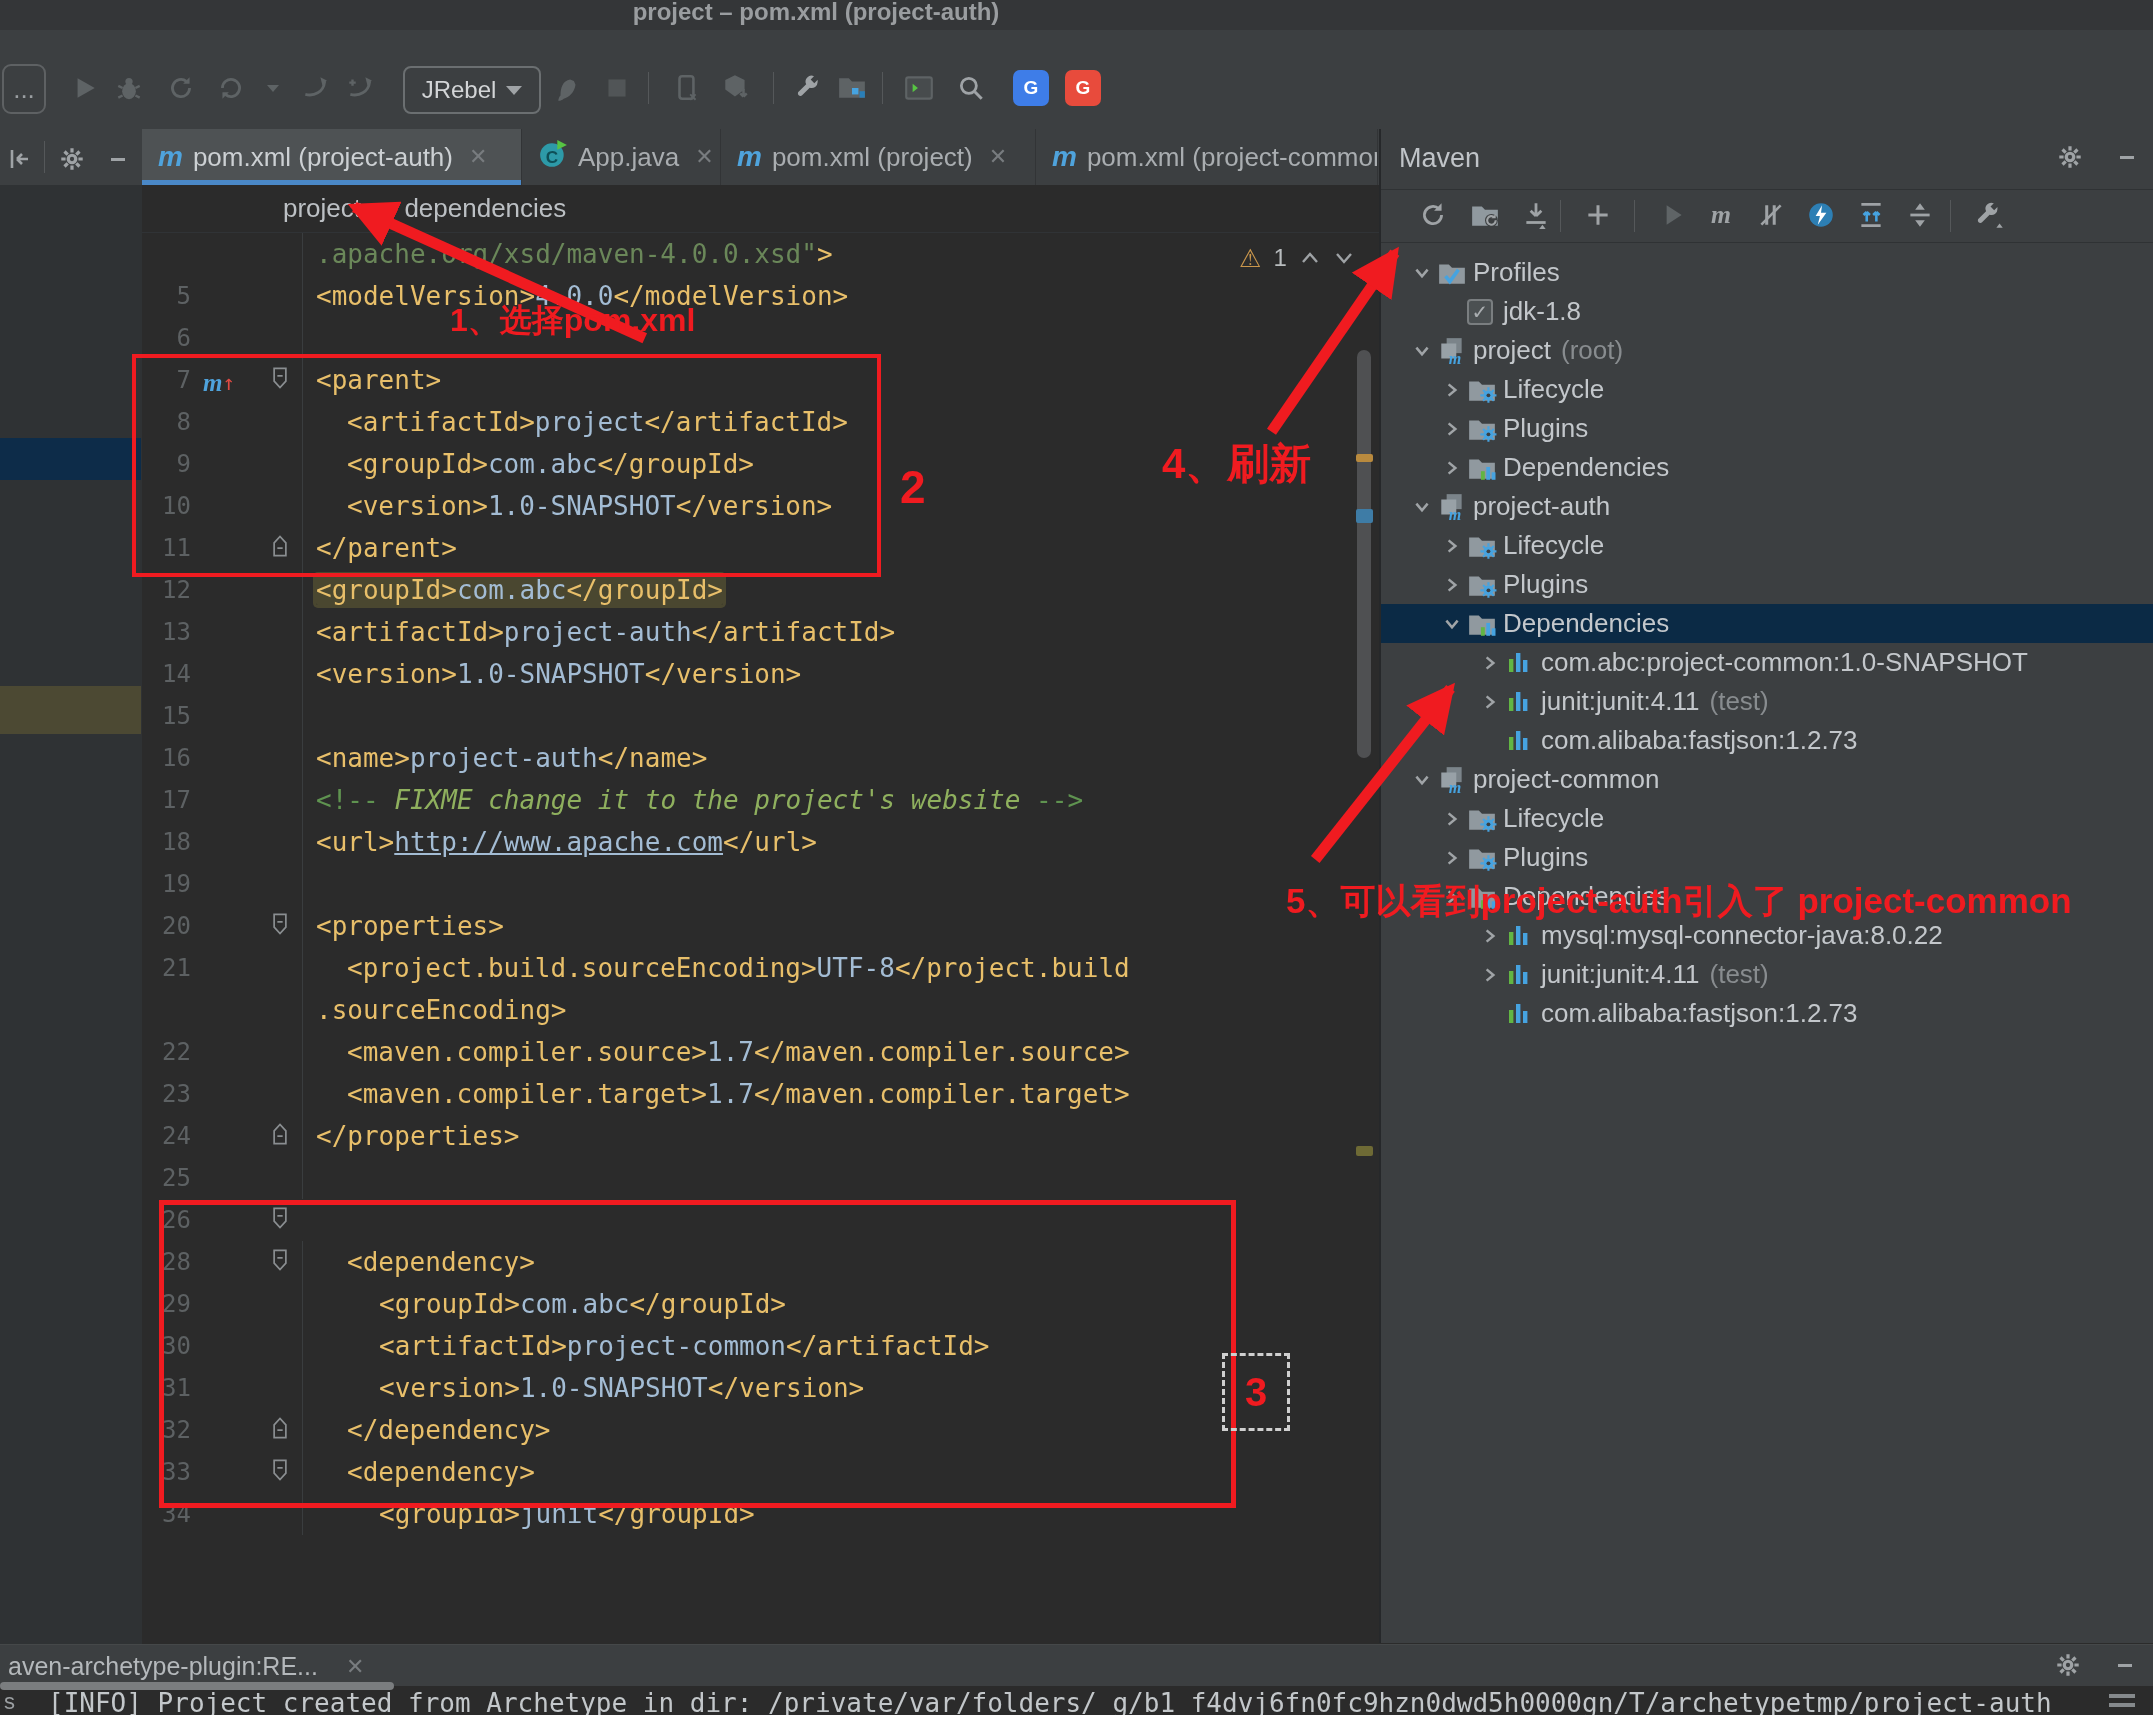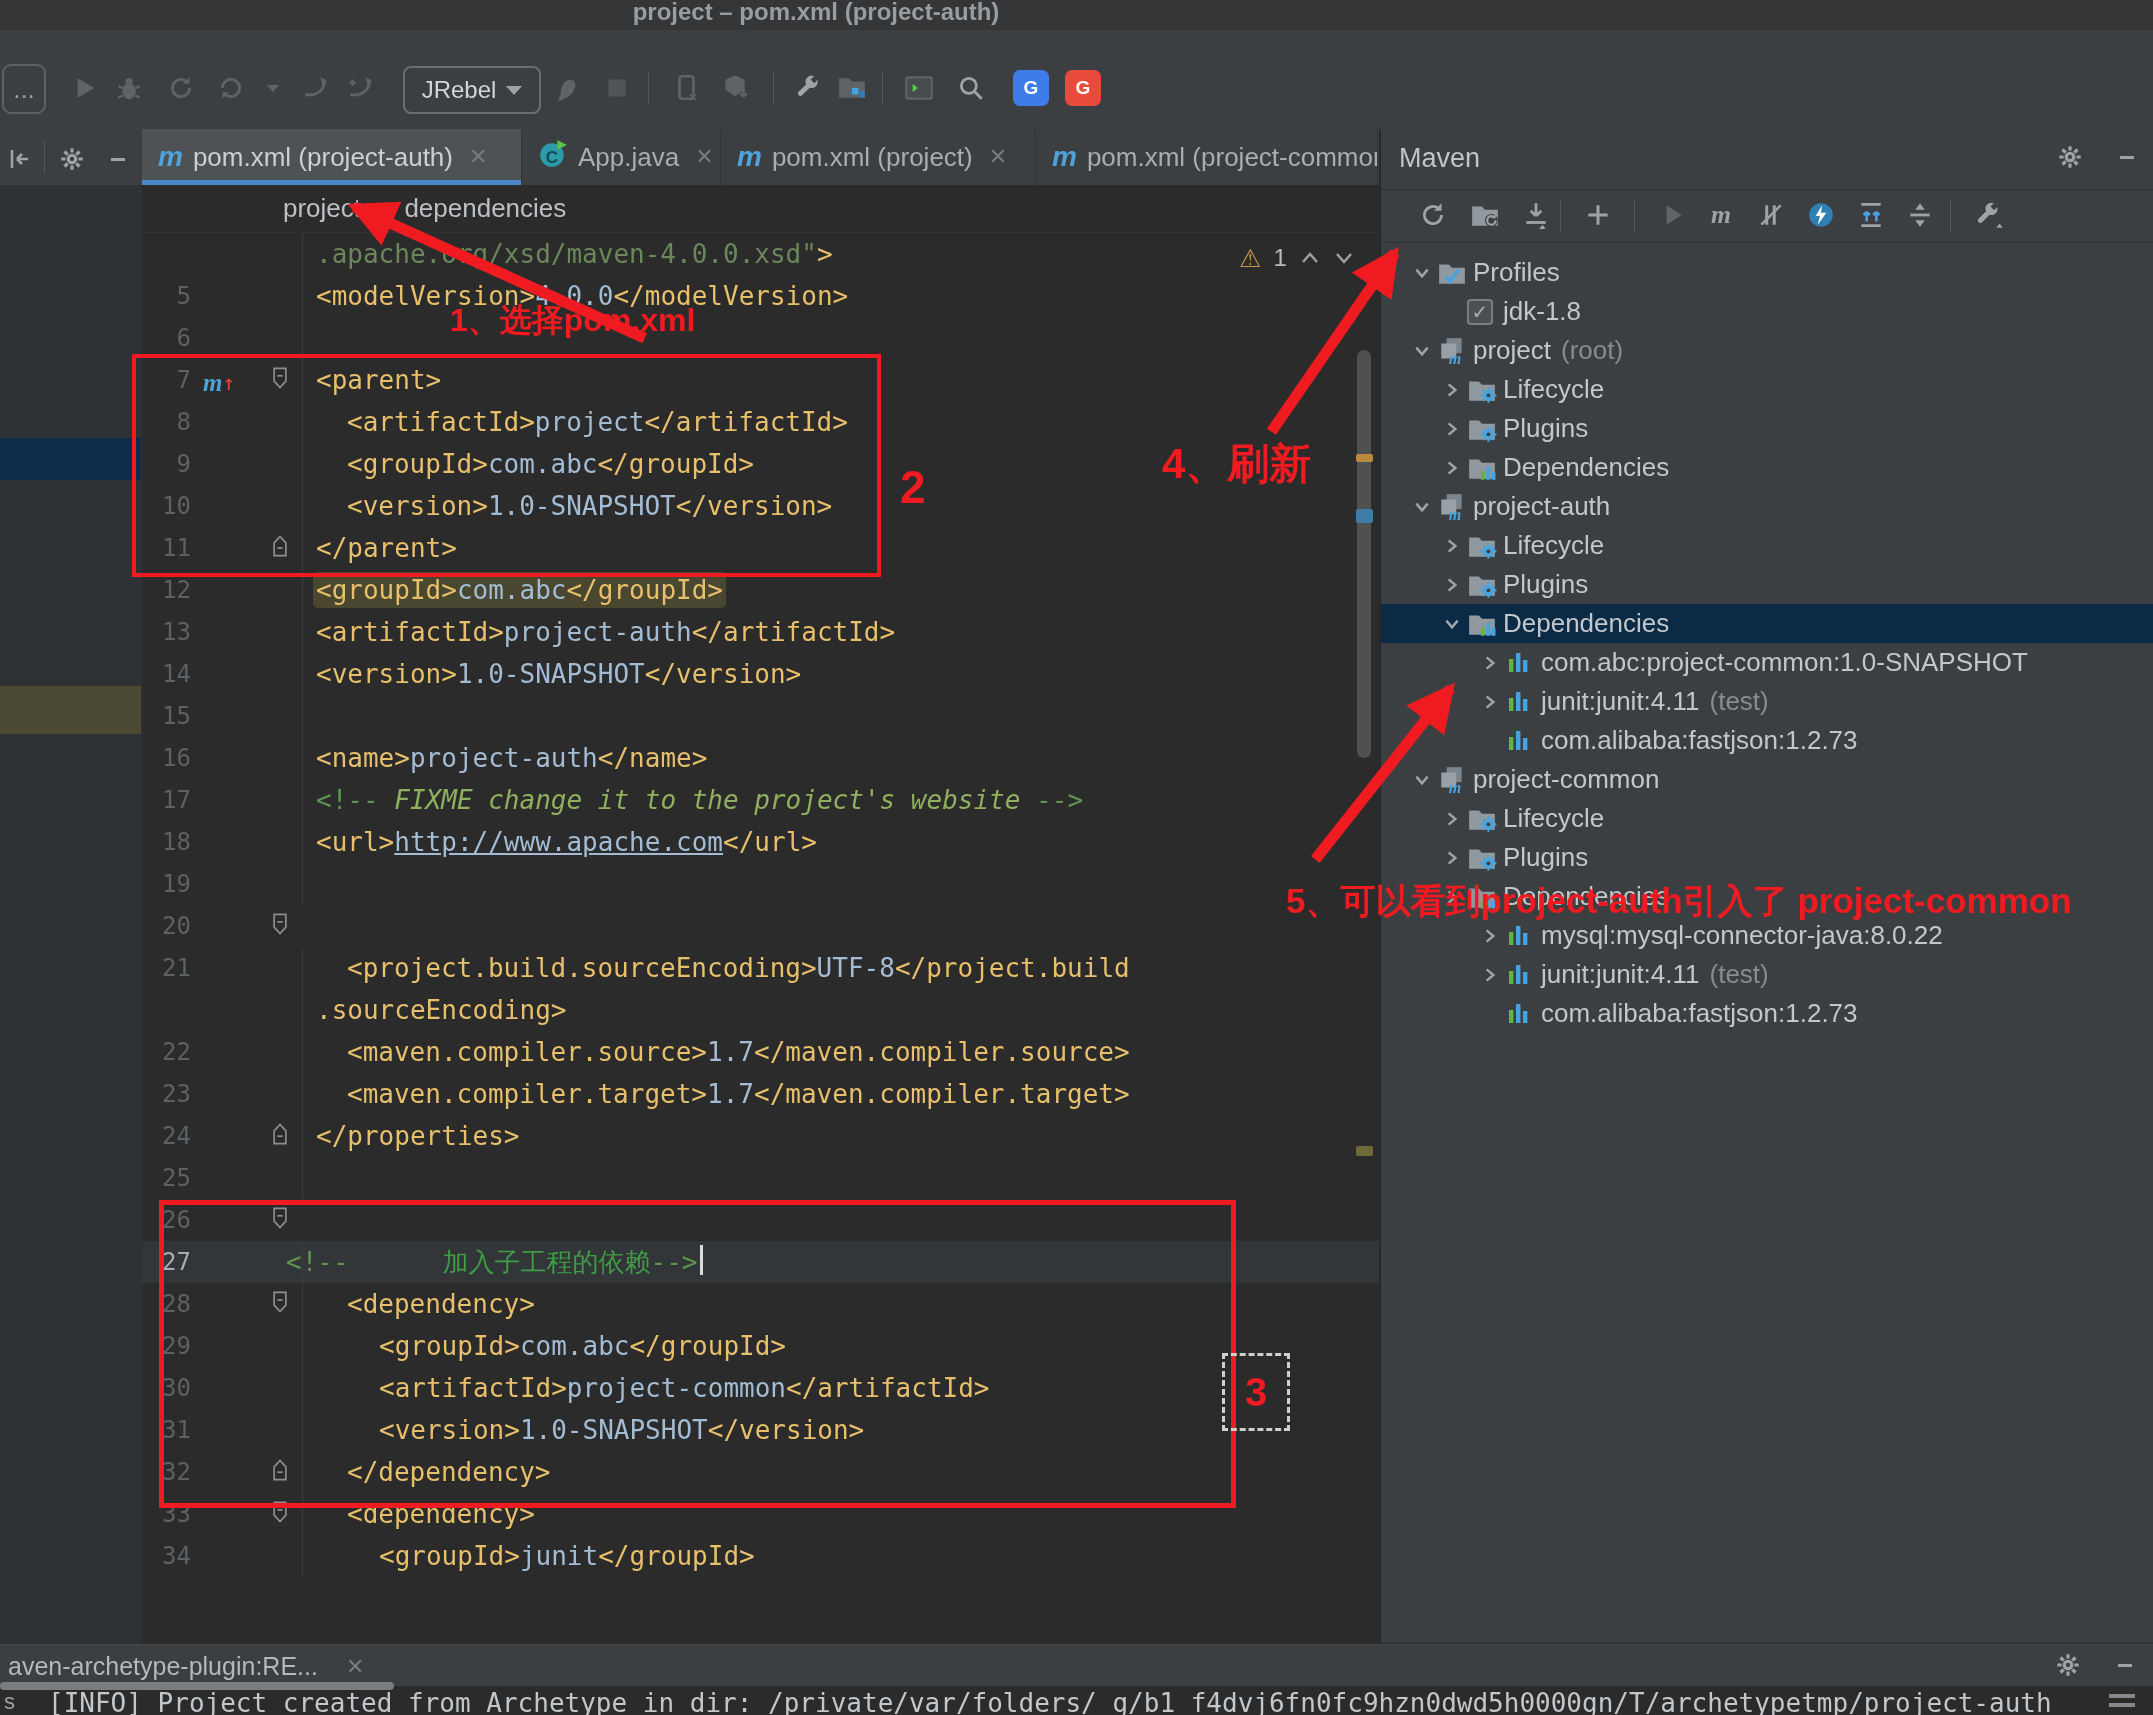--- a/index.html
+++ b/index.html
@@ -277,35 +277,34 @@
         <div class="crow"><span class="cnum">13</span><span class="cfold"></span><div class="ccode"><span class="lw" style="left: 13px;"><span class="tk-tag">&lt;artifactId&gt;</span><span class="tk-val">project-auth</span><span class="tk-tag">&lt;/artifactId&gt;</span></span></div></div>
         <div class="crow"><span class="cnum">14</span><span class="cfold"></span><div class="ccode"><span class="lw" style="left: 13px;"><span class="tk-tag">&lt;version&gt;</span><span class="tk-val">1.0-SNAPSHOT</span><span class="tk-tag">&lt;/version&gt;</span></span></div></div>
         <div class="crow"><span class="cnum">15</span><span class="cfold"></span><div class="ccode"><span class="lw" style="left: 13px;"></span></div></div>
         <div class="crow"><span class="cnum">16</span><span class="cfold"></span><div class="ccode"><span class="lw" style="left: 13px;"><span class="tk-tag">&lt;name&gt;</span><span class="tk-val">project-auth</span><span class="tk-tag">&lt;/name&gt;</span></span></div></div>
         <div class="crow"><span class="cnum">17</span><span class="cfold"></span><div class="ccode"><span class="lw" style="left: 13px;"><span class="tk-cmt">&lt;!-- </span><span class="tk-cmtb">FIXME change it to the project's website </span><span class="tk-cmt">--&gt;</span></span></div></div>
         <div class="crow"><span class="cnum">18</span><span class="cfold"></span><div class="ccode"><span class="lw" style="left: 13px;"><span class="tk-tag">&lt;url&gt;</span><span class="tk-url">http://www.apache.com</span><span class="tk-tag">&lt;/url&gt;</span></span></div></div>
         <div class="crow"><span class="cnum">19</span><span class="cfold"></span><div class="ccode"><span class="lw" style="left: 13px;"></span></div></div>
         <div class="crow"><span class="cnum">20</span><span class="cfold"><span><svg width="16" height="22" viewBox="0 0 15 20">
                 <path d="M2 1h11v12l-5.5 6L2 13z" fill="none" stroke="#8a8e91" stroke-width="1.6"></path>
                 <path d="M5 8h5" stroke="#8a8e91" stroke-width="1.6"></path>
-              </svg></span></span></div>
+              </svg></span></span><div class="ccode"><span class="lw" style="left: 13px;"><span class="tk-tag">&lt;properties&gt;</span></span></div></div>
         <div class="crow"><span class="cnum">21</span><span class="cfold"></span><div class="ccode"><span class="lw" style="left: 44px;"><span class="tk-tag">&lt;project.build.sourceEncoding&gt;</span><span class="tk-val">UTF-8</span><span class="tk-tag">&lt;/project.build</span></span></div></div>
         <div class="crow"><span class="cnum"></span><span class="cfold"></span><div class="ccode"><span class="lw" style="left: 13px;"><span class="tk-tag">.sourceEncoding&gt;</span></span></div></div>
         <div class="crow"><span class="cnum">22</span><span class="cfold"></span><div class="ccode"><span class="lw" style="left: 44px;"><span class="tk-tag">&lt;maven.compiler.source&gt;</span><span class="tk-val">1.7</span><span class="tk-tag">&lt;/maven.compiler.source&gt;</span></span></div></div>
         <div class="crow"><span class="cnum">23</span><span class="cfold"></span><div class="ccode"><span class="lw" style="left: 44px;"><span class="tk-tag">&lt;maven.compiler.target&gt;</span><span class="tk-val">1.7</span><span class="tk-tag">&lt;/maven.compiler.target&gt;</span></span></div></div>
         <div class="crow"><span class="cnum">24</span><span class="cfold"><span><svg width="16" height="22" viewBox="0 0 15 20">
                 <path d="M2 19h11V7L7.5 1 2 7z" fill="none" stroke="#8a8e91" stroke-width="1.6"></path>
                 <path d="M5 12h5" stroke="#8a8e91" stroke-width="1.6"></path>
               </svg></span></span><div class="ccode"><span class="lw" style="left: 13px;"><span class="tk-tag">&lt;/properties&gt;</span></span></div></div>
         <div class="crow"><span class="cnum">25</span><span class="cfold"></span><div class="ccode"><span class="lw" style="left: 13px;"></span></div></div>
         <div class="crow"><span class="cnum">26</span><span class="cfold"><span><svg width="16" height="22" viewBox="0 0 15 20">
                 <path d="M2 1h11v12l-5.5 6L2 13z" fill="none" stroke="#8a8e91" stroke-width="1.6"></path>
                 <path d="M5 8h5" stroke="#8a8e91" stroke-width="1.6"></path>
               </svg></span></span></div>
-        <div class="crow cur"><span class="cnum">27</span><span class="cfold"></span><div class="ccode"><span class="lw" style="left: -17px;"><span class="tk-cmt">&lt;!--</span><span class="tk-cmtc">      加入子工程的依赖</span><span class="tk-cmt">--&gt;</span><span class="caret"></span></span></div></div>
         <div class="crow"><span class="cnum">28</span><span class="cfold"><span><svg width="16" height="22" viewBox="0 0 15 20">
                 <path d="M2 1h11v12l-5.5 6L2 13z" fill="none" stroke="#8a8e91" stroke-width="1.6"></path>
                 <path d="M5 8h5" stroke="#8a8e91" stroke-width="1.6"></path>
               </svg></span></span><div class="ccode"><span class="lw" style="left: 44px;"><span class="tk-tag">&lt;dependency&gt;</span></span></div></div>
         <div class="crow"><span class="cnum">29</span><span class="cfold"></span><div class="ccode"><span class="lw" style="left: 76px;"><span class="tk-tag">&lt;groupId&gt;</span><span class="tk-val">com.abc</span><span class="tk-tag">&lt;/groupId&gt;</span></span></div></div>
         <div class="crow"><span class="cnum">30</span><span class="cfold"></span><div class="ccode"><span class="lw" style="left: 76px;"><span class="tk-tag">&lt;artifactId&gt;</span><span class="tk-val">project-common</span><span class="tk-tag">&lt;/artifactId&gt;</span></span></div></div>
         <div class="crow"><span class="cnum">31</span><span class="cfold"></span><div class="ccode"><span class="lw" style="left: 76px;"><span class="tk-tag">&lt;version&gt;</span><span class="tk-val">1.0-SNAPSHOT</span><span class="tk-tag">&lt;/version&gt;</span></span></div></div>
         <div class="crow"><span class="cnum">32</span><span class="cfold"><span><svg width="16" height="22" viewBox="0 0 15 20">
                 <path d="M2 19h11V7L7.5 1 2 7z" fill="none" stroke="#8a8e91" stroke-width="1.6"></path>
                 <path d="M5 12h5" stroke="#8a8e91" stroke-width="1.6"></path>

